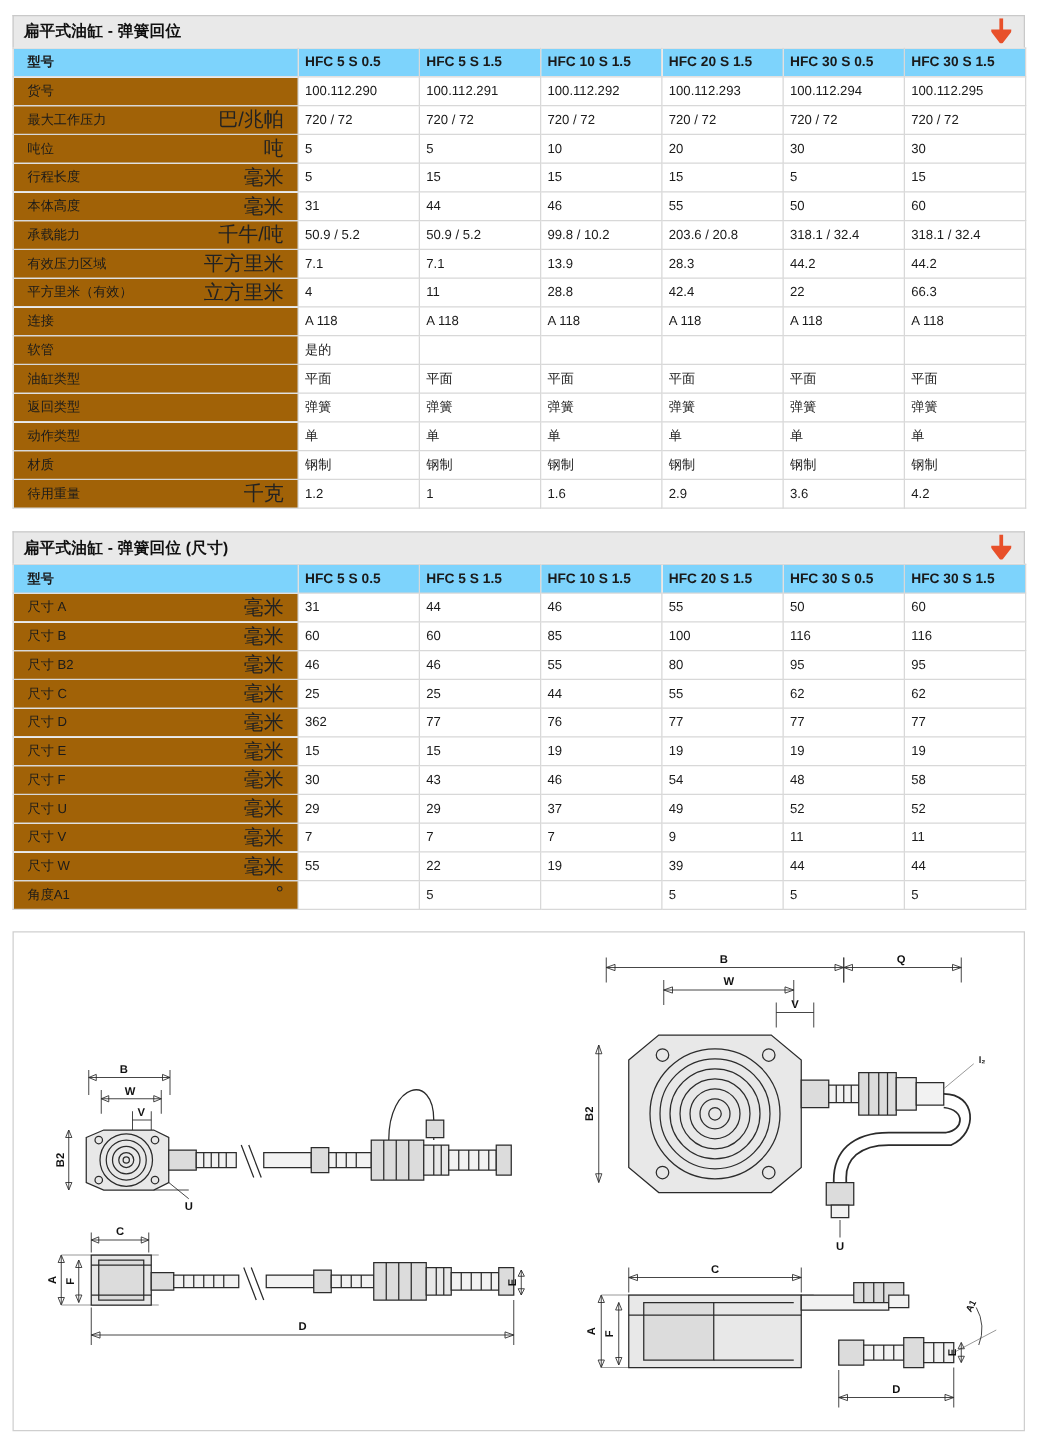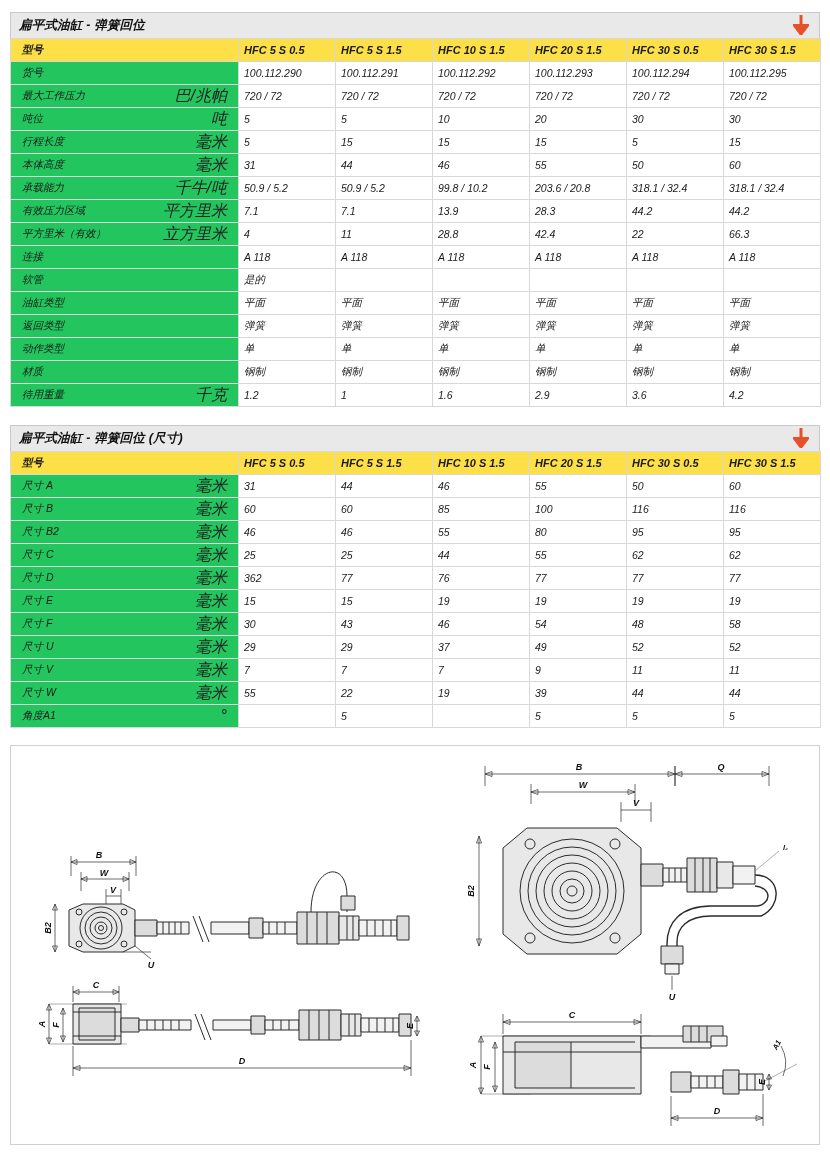--- a/index.html
+++ b/index.html
@@ -6,21 +6,21 @@
   html, body { margin: 0; padding: 0; }
   body {
     width: 830px;
     height: 1160px;
     background: #ffffff;
     font-family: "Liberation Sans", sans-serif;
     font-size: 11px;
     color: #1a1a1a;
     overflow: hidden;
   }
-  .page { position: relative; width: 830px; height: 1160px; font-style: italic; }
+  .page { position: relative; width: 830px; height: 1160px; }
 
   
   .block { margin: 0 10px 0 10px; }
   .block.first { padding-top: 12px; }
   .block.second { padding-top: 18px; }
 
   .block-header {
     position: relative;
     background: #e9e9e9;
     border: 1px solid #c9c9c9;
@@ -55,31 +55,31 @@
     height: 23px;
     padding: 0 5px;
     font-size: 10.5px;
     vertical-align: middle;
     white-space: nowrap;
     overflow: hidden;
   }
   
   td.lbl {
     padding: 0;
-    background: #22c55e;
+    background: #a16207;
   }
   td.lbl .lblwrap {
     display: flex;
     justify-content: space-between;
     align-items: center;
     padding: 0 6px;
   }
   td.lbl .name { font-size: 10.5px; color: #1a1a1a; }
   td.lbl .unit { font-size: 16px; color: #222; padding-left: 6px; }
-  tr.hdr td { background: #fde047; font-weight: bold; font-size: 11px; }
+  tr.hdr td { background: #7dd3fc; font-weight: bold; font-size: 11px; }
   tr.hdr td.lbl .name { font-weight: bold; }
   td.val { background: #fff; color: #1a1a1a; }
   .col-lbl { width: 228px; }
   .col-v  { width: 97px; }
 
   
   .drawing-panel {
     position: absolute;
     left: 10px;
     top: 745px;

